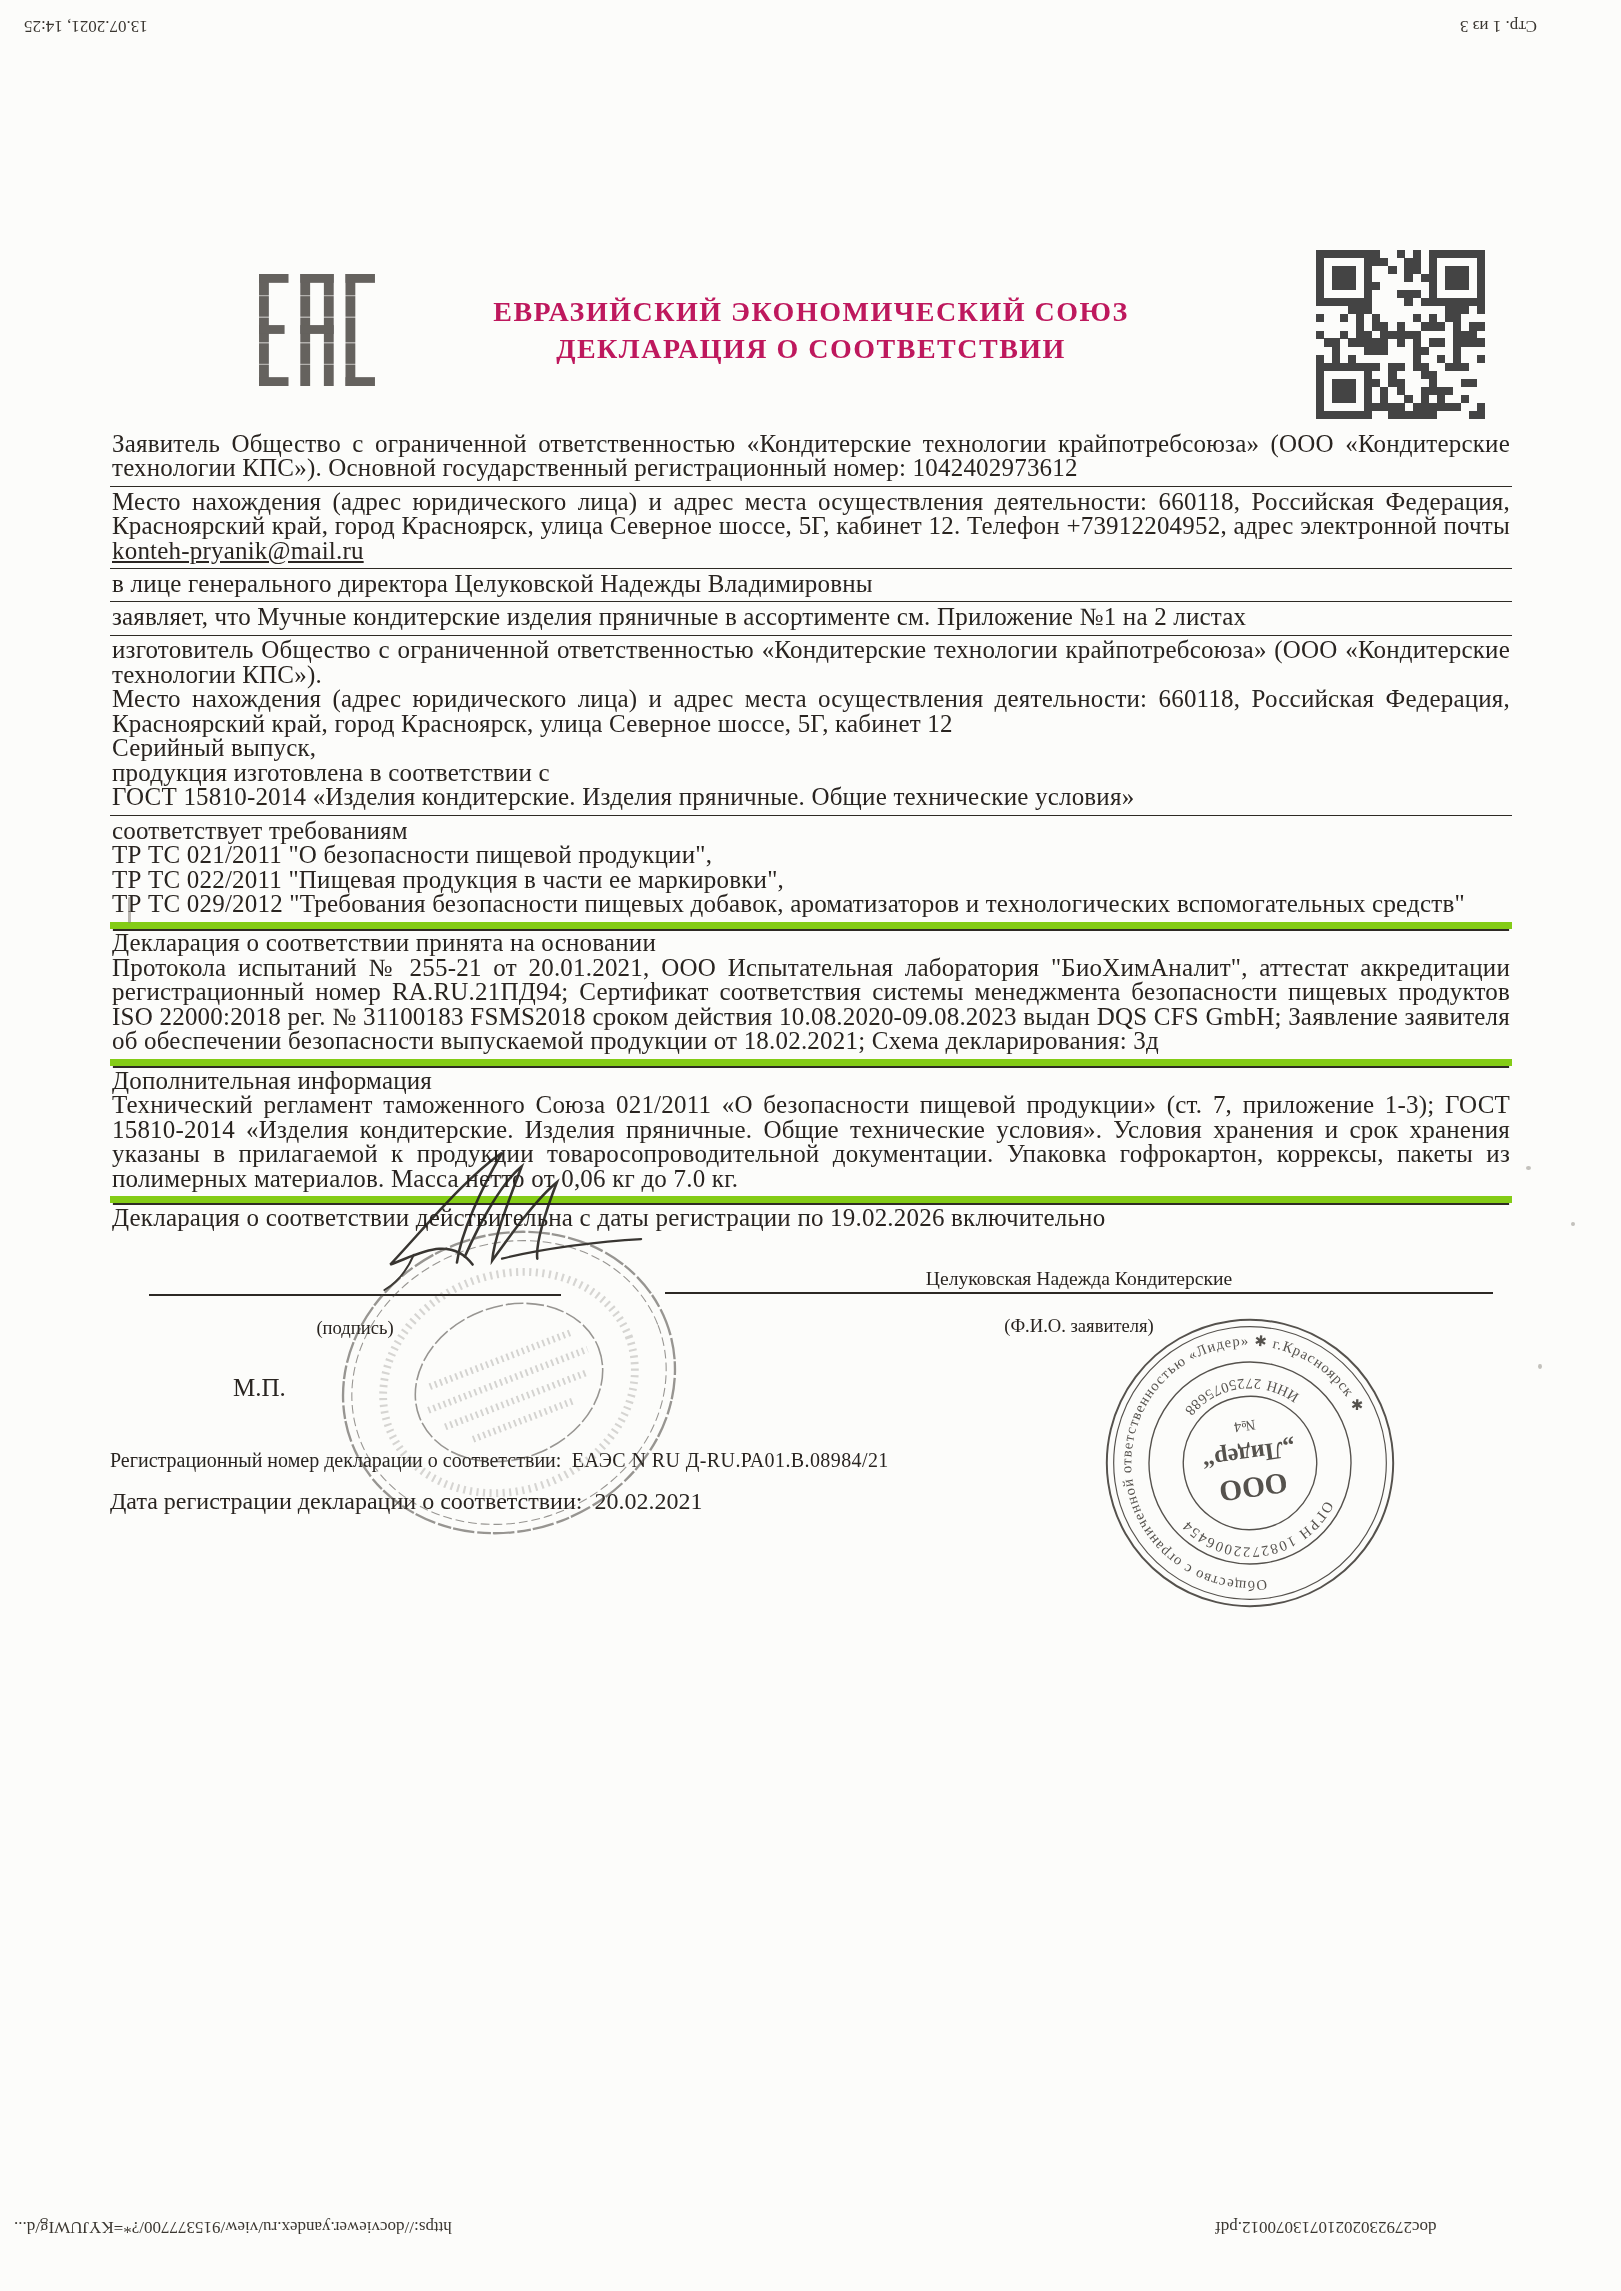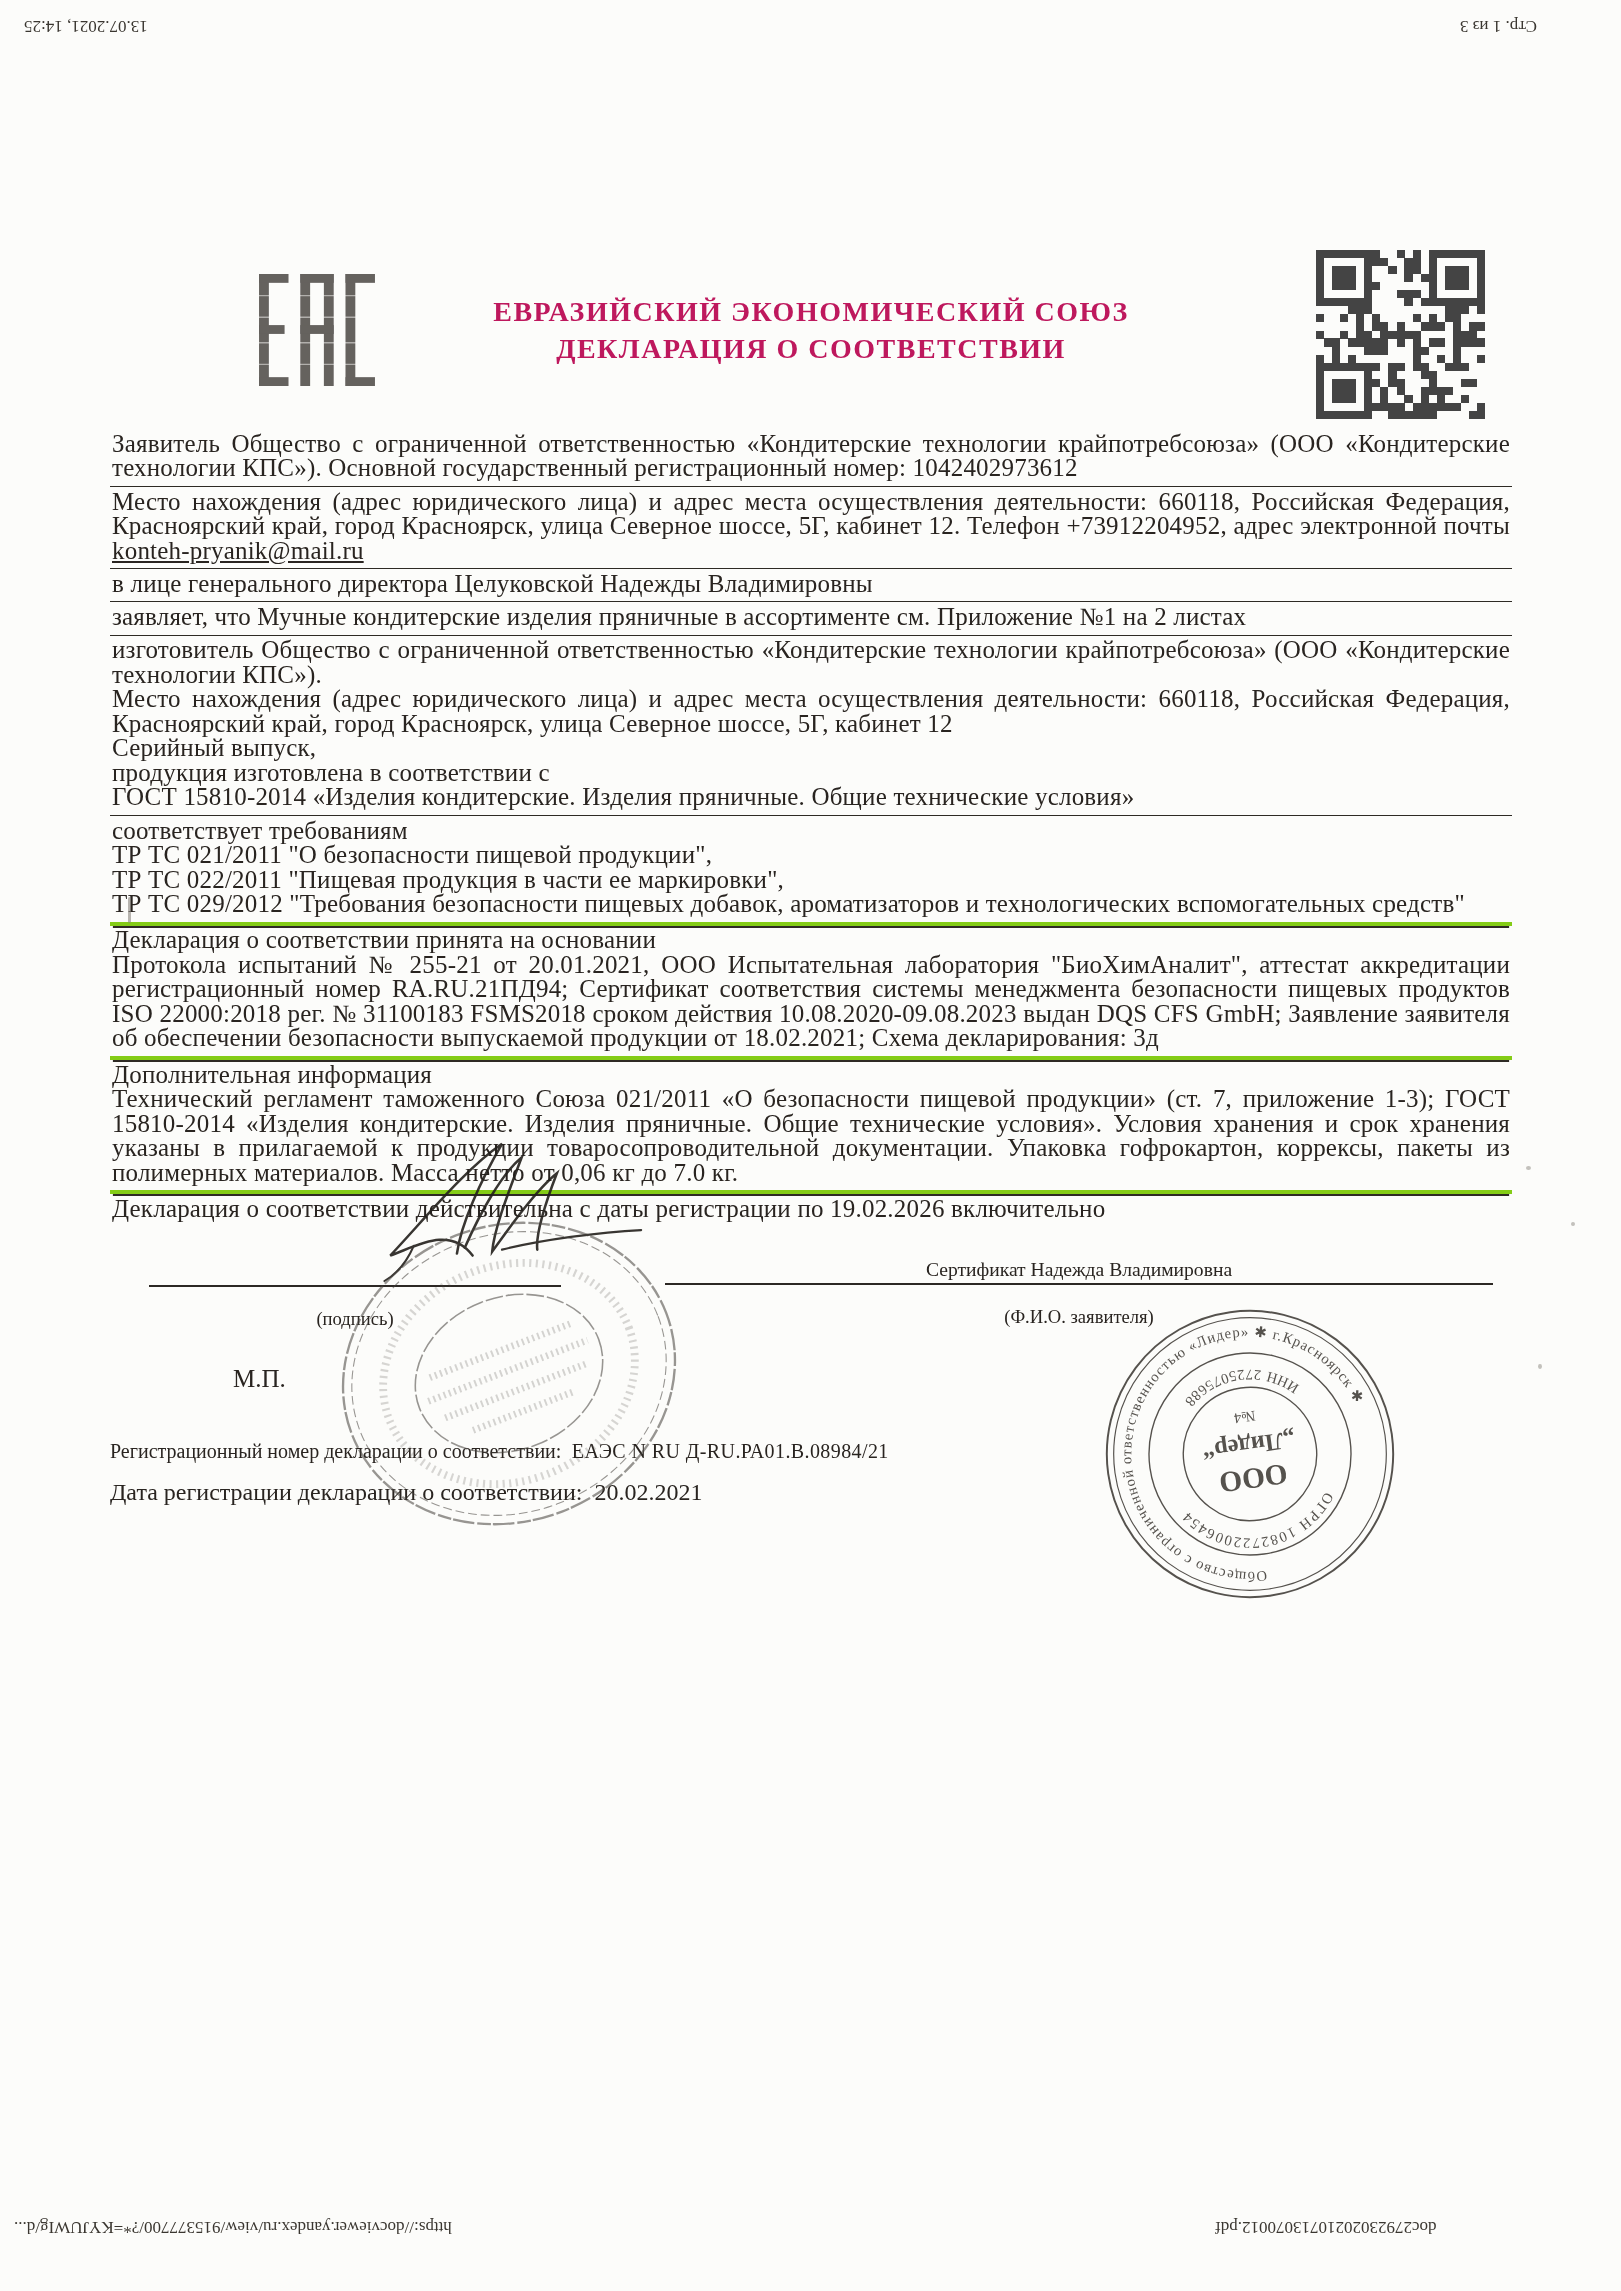--- a/index.html
+++ b/index.html
@@ -20,21 +20,21 @@
   
   .hdr{position:relative; height:173px;}
   .eac{position:absolute; left:147px; top:23.5px;}
   .qr{position:absolute; right:27.4px; top:0; width:169px; height:169px; padding:0;}
   .titles{padding-top:43px; text-align:center; font-weight:bold; font-size:28px; letter-spacing:1.5px; line-height:37px; color:#be185d;}
 
   
   .body{margin-top:5.9px; font-size:25px; line-height:24.5px; letter-spacing:0.2px;}
   .row{padding:2.9px 2px 4.9px 2px; border-bottom:1.6px solid #2e2a24;}
   .row.nob{border-bottom:none;}
-  .row.dbl{border-bottom:4px solid #84cc16; box-shadow:0 4.9px 0 -2.9px #2e2a24;}
+  .row.dbl{border-bottom:7px solid #84cc16; box-shadow:0 4.9px 0 -2.9px #2e2a24;}
   .jt{text-align:justify;}
   .u{text-decoration:underline;}
   .ln{display:block;}
 
   
   .sig-area{position:relative; margin-top:33px; height:412px;}
   .sig-row{display:flex;}
   .sig-left{width:412px; margin-left:39px; text-align:center;}
   .sig-left .line{height:25.5px; border-bottom:2.2px solid #2c2824;}
   .sig-right{width:828px; margin-left:104px; text-align:center;}
@@ -279,21 +279,21 @@
       <div class="row nob">Декларация о соответствии  действительна с даты регистрации по 19.02.2026 включительно</div>
     </div>
 
     <div class="sig-area">
       <div class="sig-row">
         <div class="sig-left">
           <div class="line"></div>
           <div class="cap">(подпись)</div>
         </div>
         <div class="sig-right">
-          <div class="name line">Сертификат Надежда Владимировна</div>
+          <div class="name line">Целуковская Надежда Кондитерские</div>
           <div class="cap">(Ф.И.О. заявителя)</div>
         </div>
       </div>
       <div class="mp">М.П.</div>
 
       <div class="reg">
         <span>Регистрационный номер декларации о соответствии:</span>
         <span class="val">&nbsp;<span>ЕАЭС N RU Д-RU.РА01.В.08984/21</span></span>
       </div>
       <div class="date">

